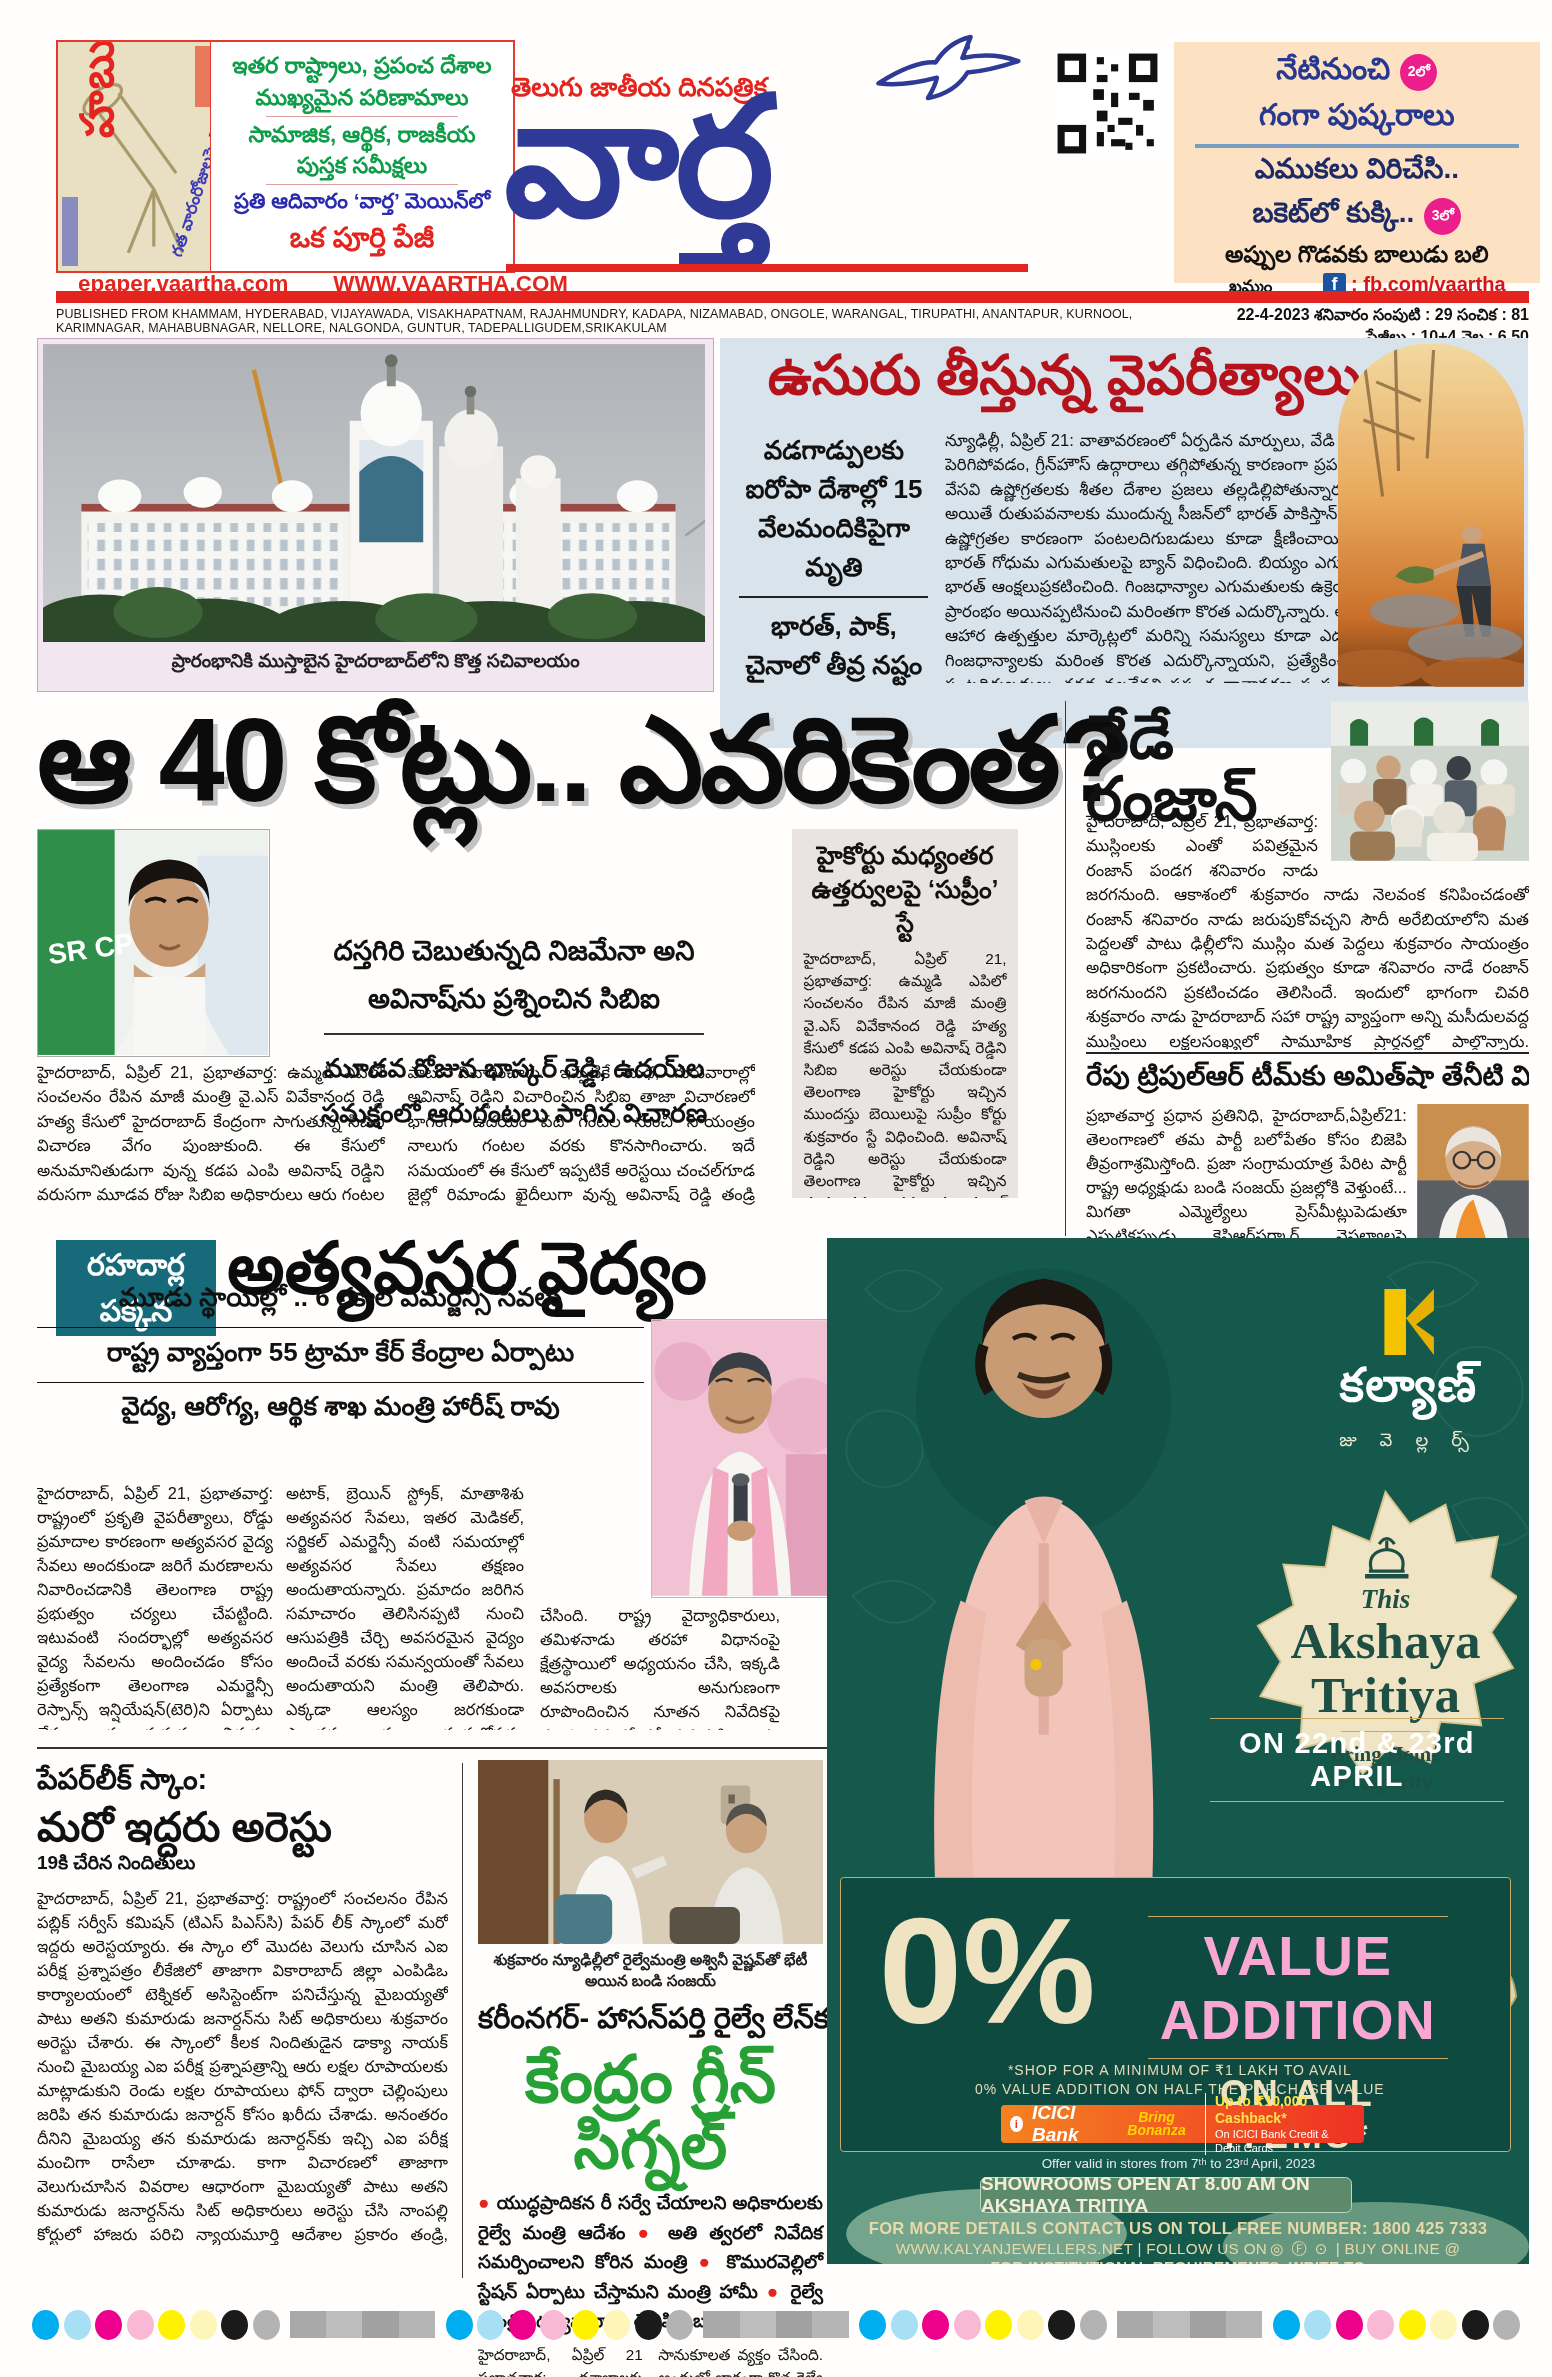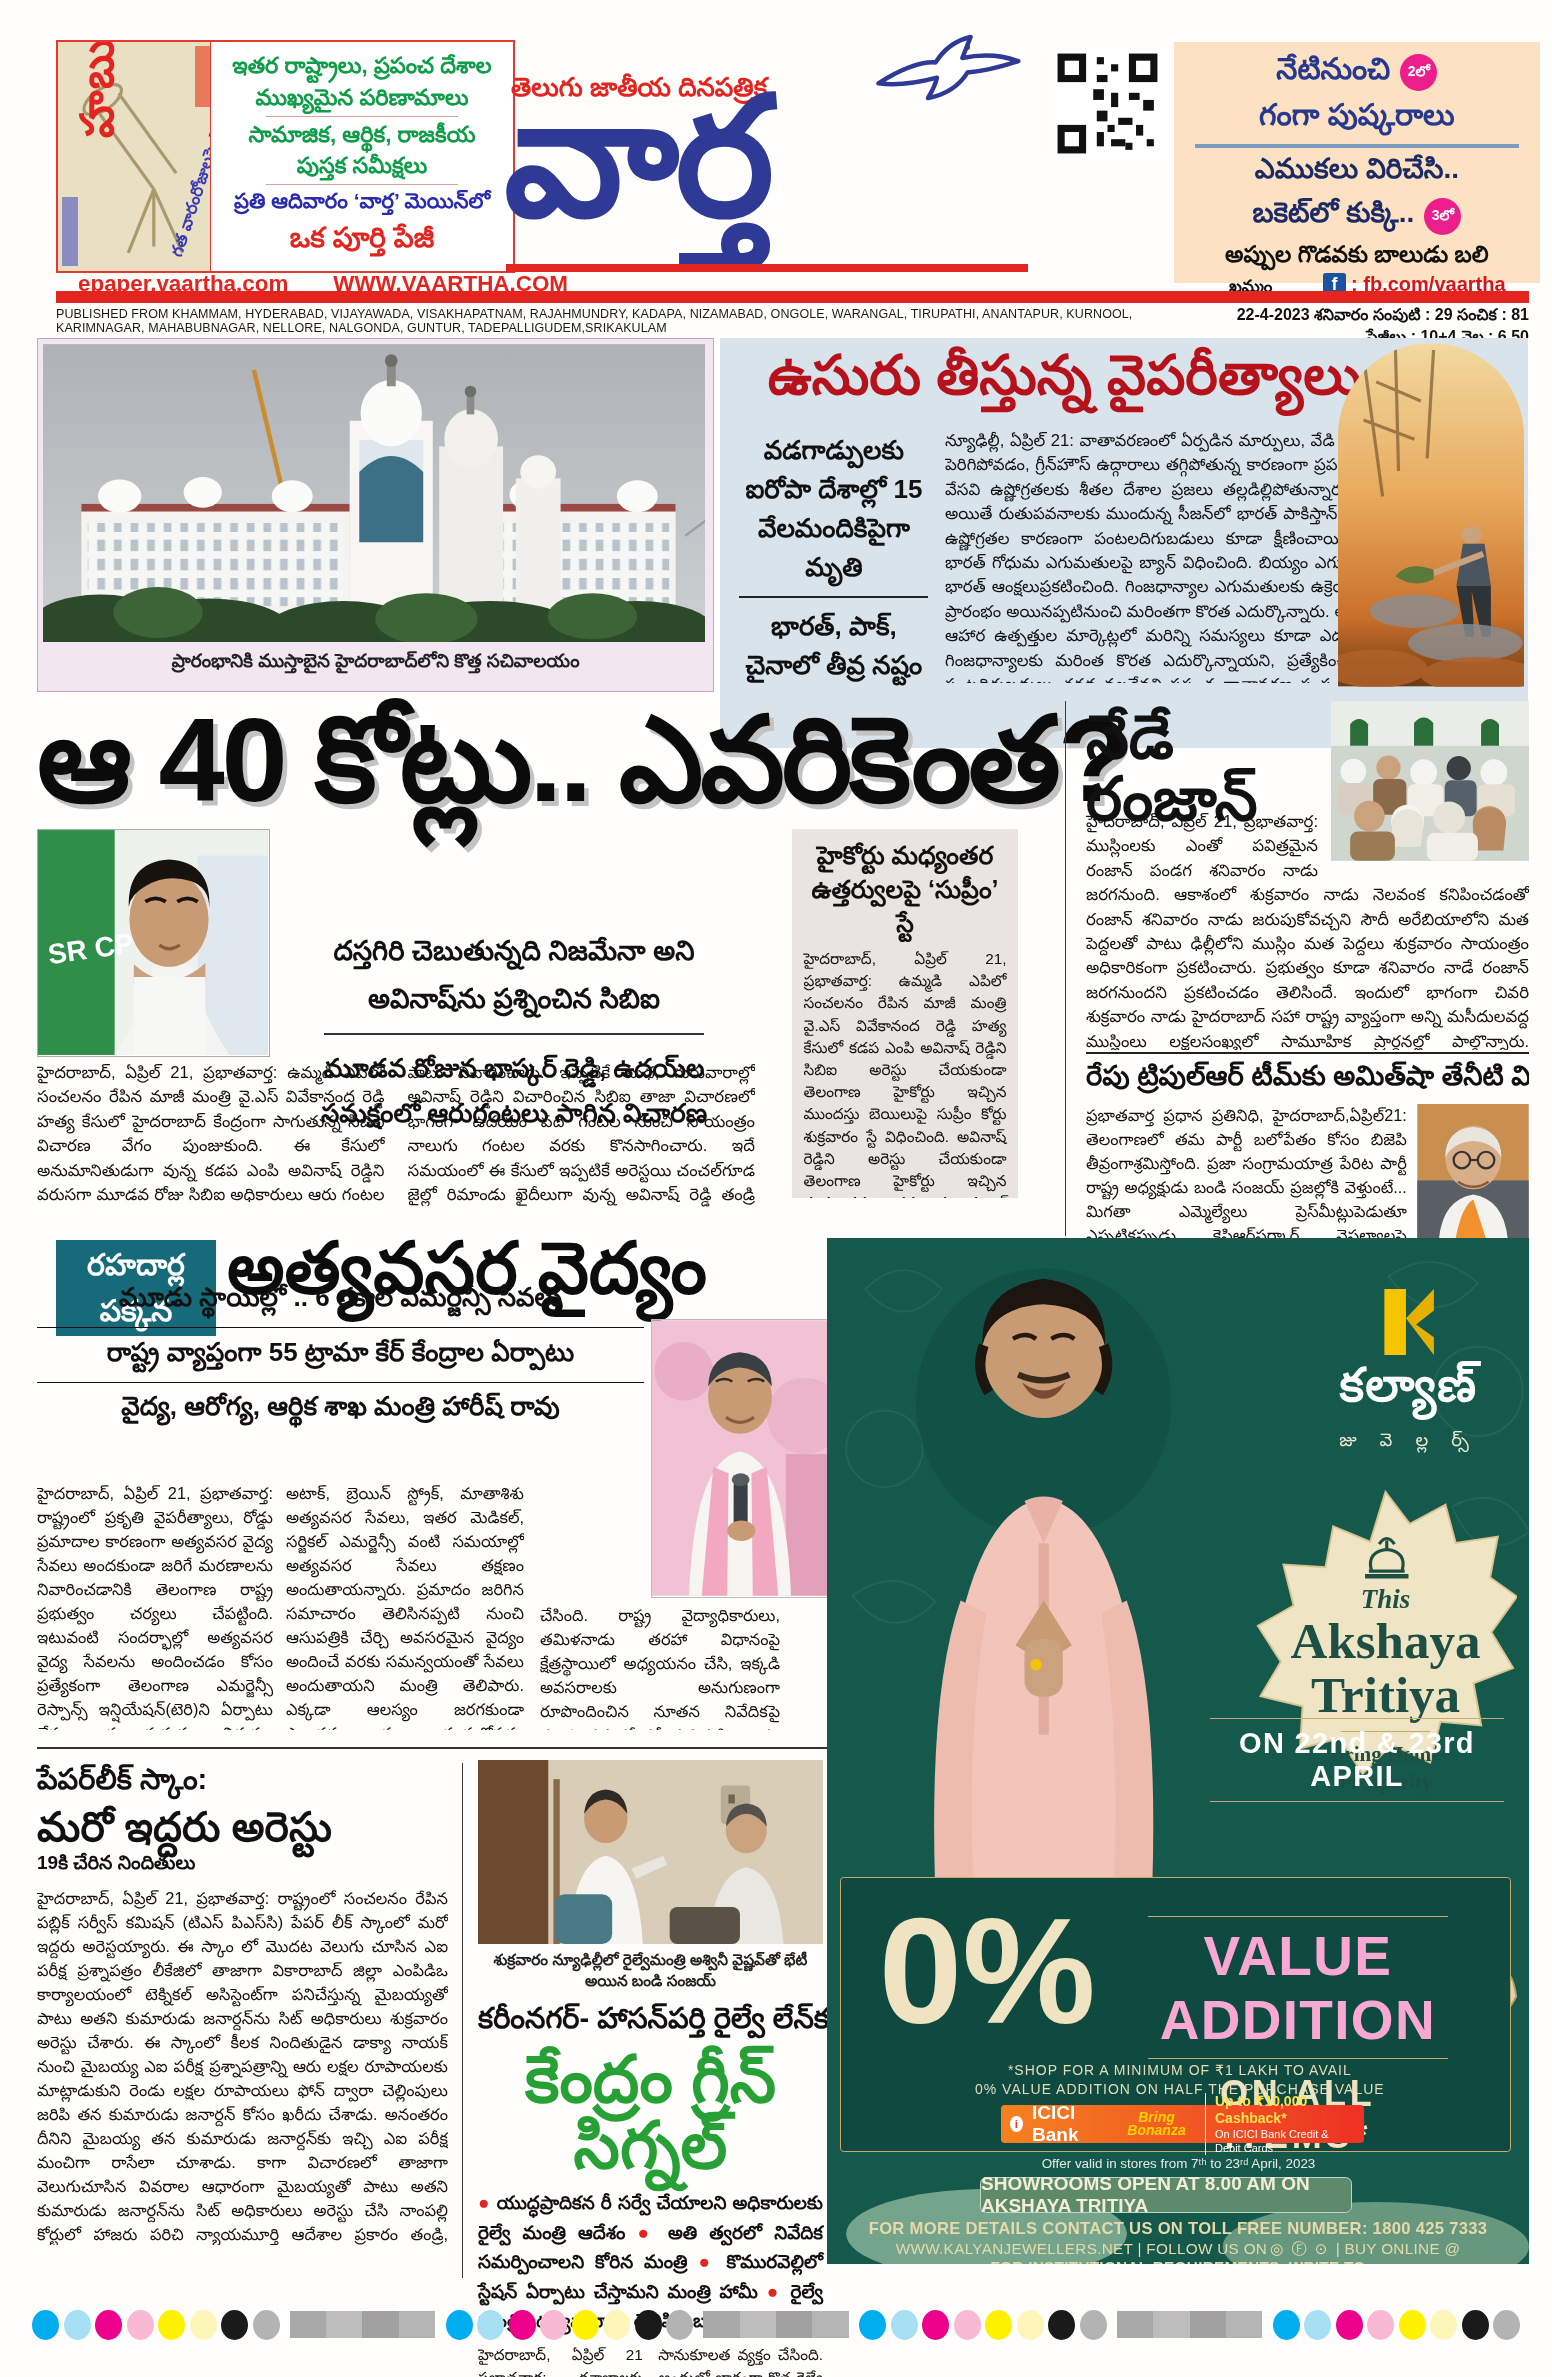--- a/index.html
+++ b/index.html
@@ -92,21 +92,21 @@
   .badge-sm{font-size:21px;font-weight:bold;font-family:"Liberation Serif","DejaVu Serif",serif;line-height:1.3;}
   .addates{color:#fff;font-weight:900;font-size:29px;letter-spacing:1.3px;}
   .goldline{height:1.3px;background:#c9ab67;}
   .adpanel{background:#0e4a40;border:1.3px solid #c9ab67;border-radius:3.8px;}
   .pct{color:#efe3c2;font-weight:900;font-size:150px;line-height:1;}
   .offer1{color:#f9a8d4;font-weight:900;font-size:55px;letter-spacing:1.3px;}
   .offer2{color:#efe3c2;font-weight:bold;font-size:36px;letter-spacing:3.8px;}
   .disc{color:#e8dcb8;font-size:14px;letter-spacing:1px;}
   .icici{background:linear-gradient(90deg,#f58220,#ee3124);border-radius:3.8px;display:flex;
          align-items:center;gap:9px;padding:2.6px 9px;color:#fff;}
-  .icici-b{font-weight:900;font-size:19px;}
+  .icici-b{font-weight:900;font-style:italic;font-size:19px;}
   .icici-p{color:#ffd200;font-weight:900;font-style:italic;font-size:14px;line-height:.95;text-align:center;}
   .icici-r{border-left:1.3px solid #fff;padding-left:9px;font-size:11px;line-height:1.25;}
   .icici-cash{color:#ffe14d;font-weight:bold;font-size:14px;}
   .advalid{color:#e9e9e9;font-size:13.4px;}
   .showpill{background:#5d8a6b;border:1.3px solid #bcd7c2;border-radius:6.4px;color:#f3ecd7;
             font-weight:900;font-size:19px;display:flex;align-items:center;justify-content:center;}
   .adcontact{color:#e7d9a8;font-size:16.6px;font-weight:bold;letter-spacing:0.3px;}
   .adcontact2{color:#e7d9a8;font-size:15.3px;letter-spacing:0.3px;}
   
   .printbar{display:flex;align-items:center;gap:10.2px;}

